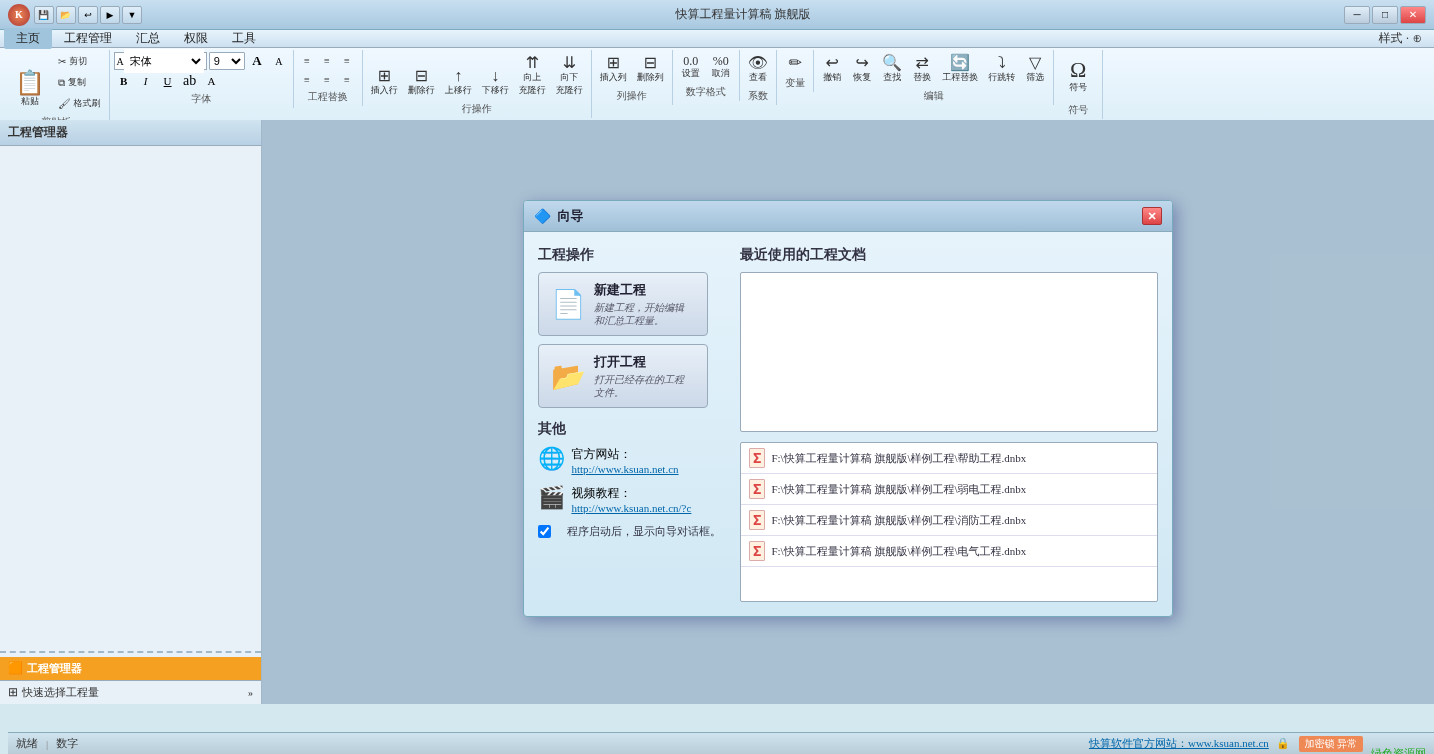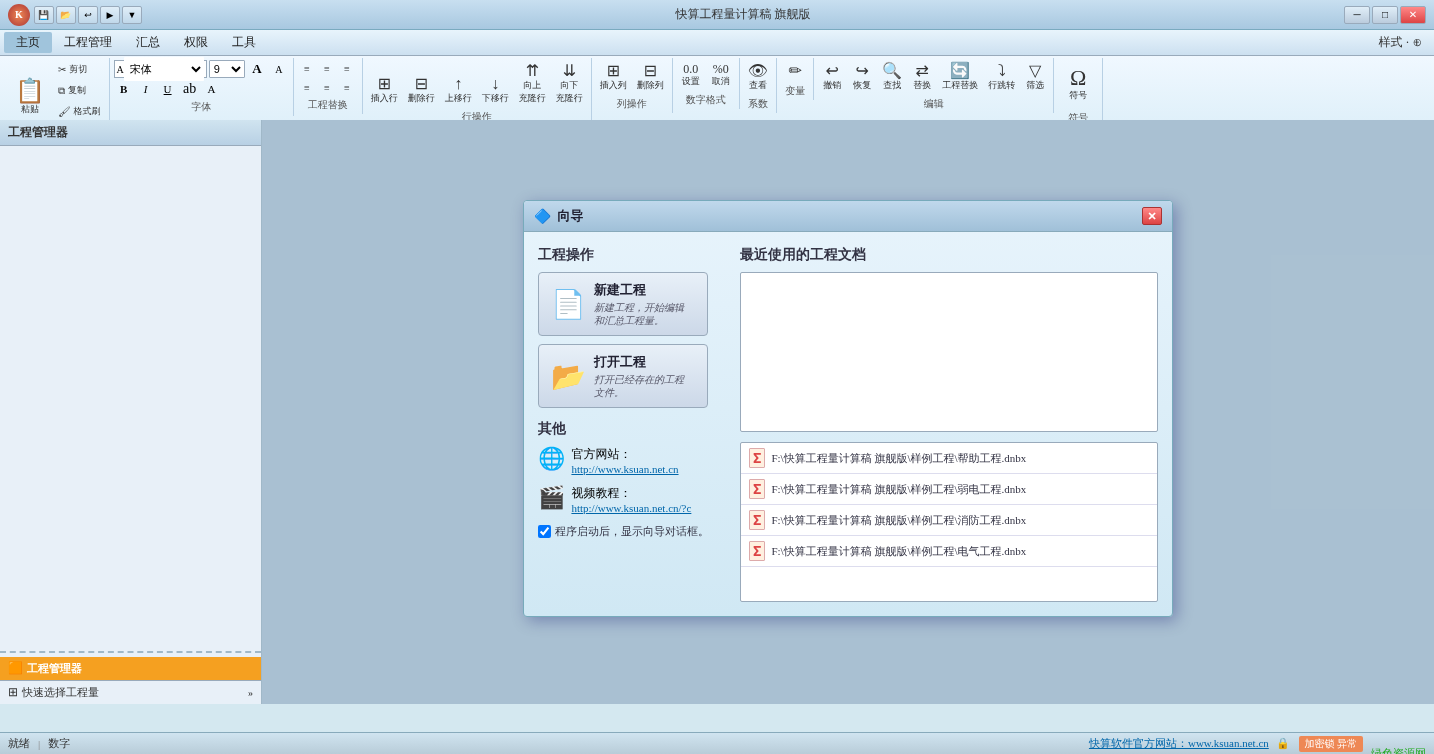--- a/index.html
+++ b/index.html
@@ -20,21 +20,21 @@
     .titlebar-icons { display: flex; gap: 2px; }
     .titlebar-icon { width: 20px; height: 18px; background: linear-gradient(to bottom, #e0eef8, #c0d8ea); border: 1px solid #9ab; border-radius: 2px; display: flex; align-items: center; justify-content: center; font-size: 9px; cursor: pointer; }
     .titlebar-title { font-size: 12px; color: #333; }
     .titlebar-controls { display: flex; gap: 2px; }
     .titlebar-btn { width: 26px; height: 18px; background: linear-gradient(to bottom, #e0eef8, #bcd); border: 1px solid #9ab; border-radius: 2px; display: flex; align-items: center; justify-content: center; font-size: 10px; cursor: pointer; }
     .titlebar-btn.close { background: linear-gradient(to bottom, #f88, #d44); color: white; }
 
     
     .menubar {
       background: linear-gradient(to bottom, #e8f4fc, #cce0f0);
-      height: 26px;
+      height: 18px;
       display: flex;
       align-items: center;
       padding: 0 4px;
       border-bottom: 1px solid #9ab;
     }
     .menu-item {
       padding: 2px 12px;
       cursor: pointer;
       border-radius: 2px;
       font-size: 12px;
@@ -124,21 +124,21 @@
       left: 262px;
       right: 0;
       bottom: 50px;
       background: #c8dce8;
     }
 
     
     .statusbar {
       position: absolute;
       bottom: 0;
-      left: 0;
+      left: 8px;
       right: 0;
       height: 22px;
       background: linear-gradient(to bottom, #d0e4f0, #b8ccd8);
       border-top: 1px solid #8ab;
       display: flex;
       align-items: center;
       padding: 0 8px;
       font-size: 11px;
       color: #333;
     }
@@ -233,21 +233,21 @@
       display: flex;
       align-items: center;
       gap: 6px;
       padding: 5px 8px;
       border-bottom: 1px solid #dde;
       cursor: pointer;
       font-size: 11px;
       color: #334;
     }
     .example-item-icon { font-size: 14px; color: #d44; font-weight: bold; background: #fff0e0; border: 1px solid #daa; padding: 1px 3px; border-radius: 1px; font-family: monospace; }
-    .checkbox-row { display: flex; align-items: center; gap: 4px; font-size: 11px; color: #334; margin-top: 6px; }
+    .checkbox-row { display: flex; align-items: center; gap: 16px; font-size: 11px; color: #334; margin-top: 6px; }
   </style>
 </head>
 <body>
 
 <div class="titlebar">
   <div class="titlebar-left">
     <div class="titlebar-logo">K</div>
     <div class="titlebar-icons">
       <div class="titlebar-icon">💾</div>
       <div class="titlebar-icon">📂</div>

